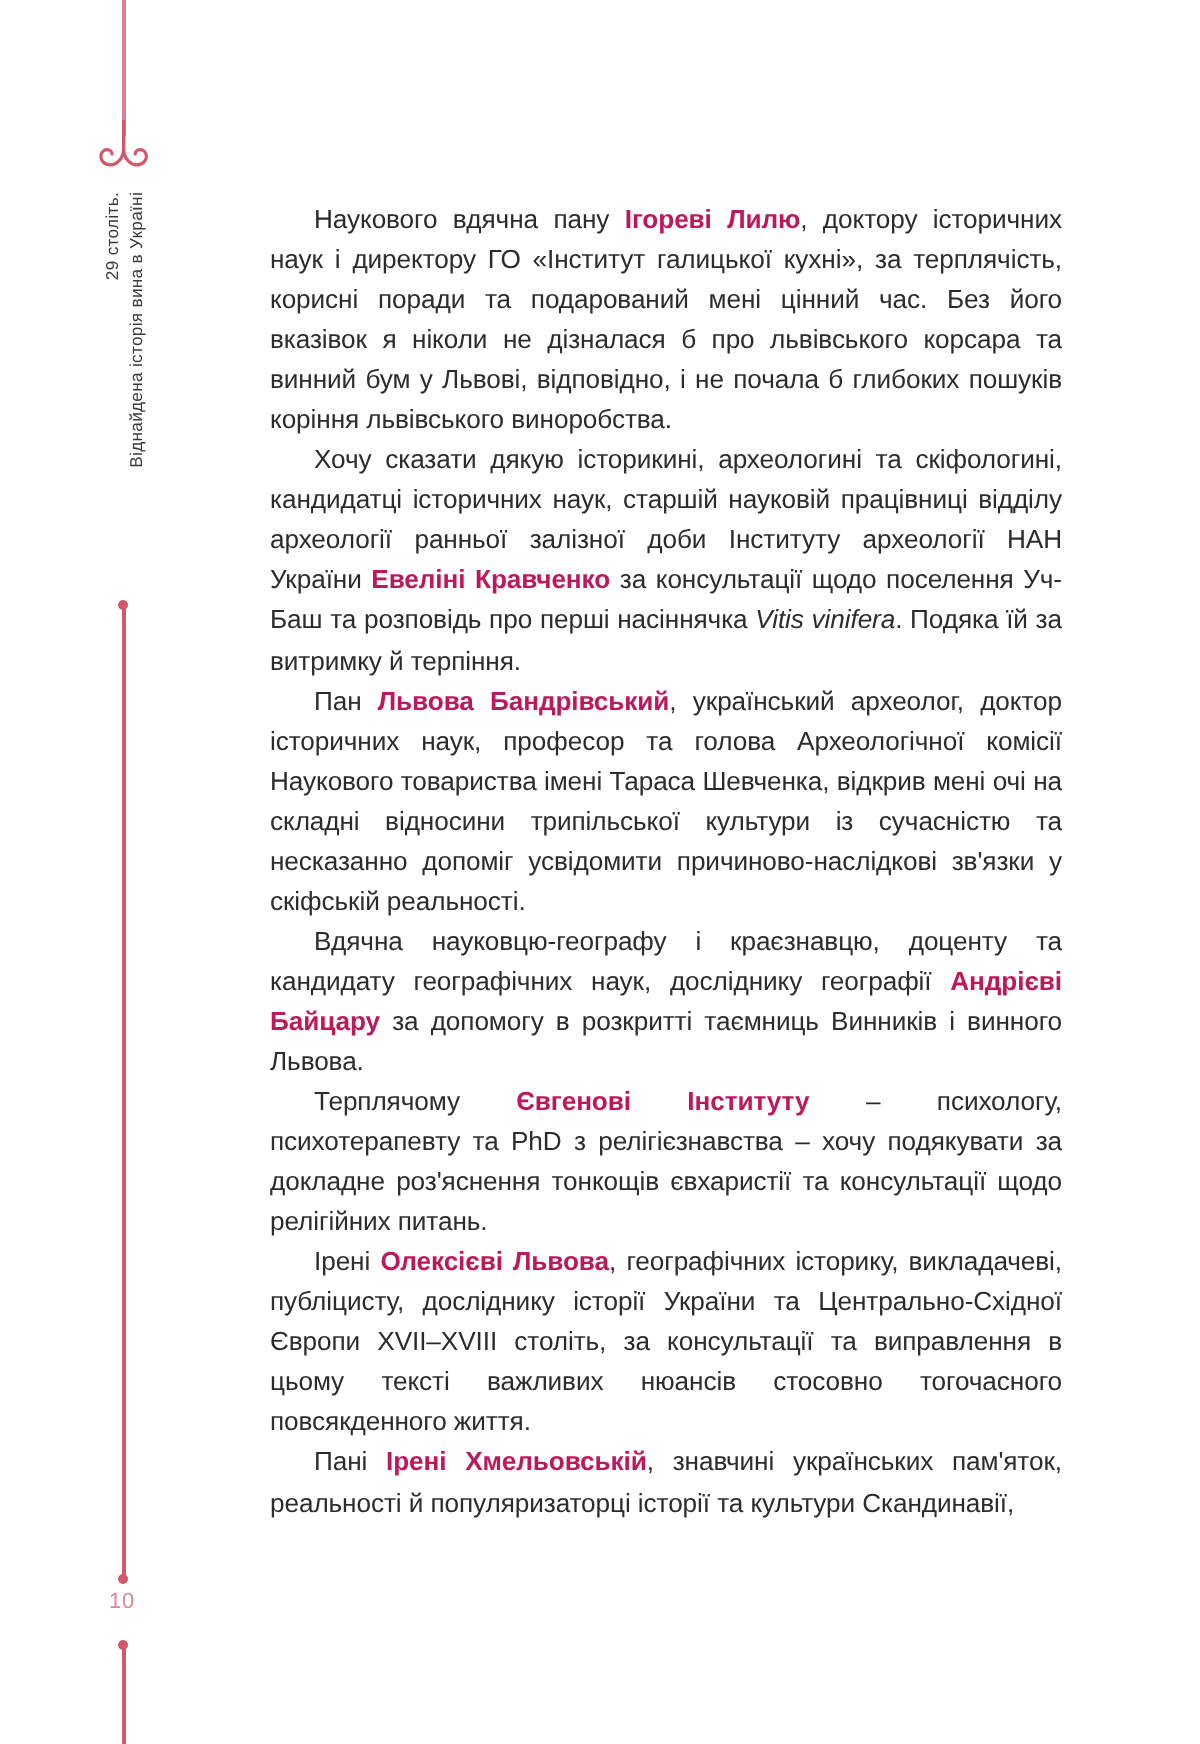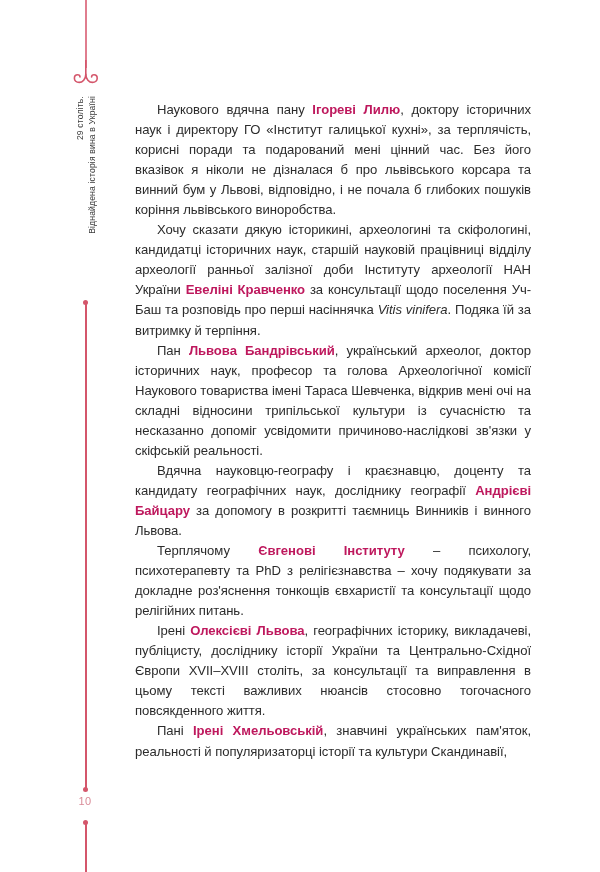--- a/index.html
+++ b/index.html
@@ -23,21 +23,20 @@
     background: #ffffff;
   }
 
   
   .margin-col {
     position: absolute;
     left: 0;
     top: 0;
     width: 120px;
     height: 872px;
-    margin-left: 24px;
   }
 
   
   .rule-top {
     position: absolute;
     left: 61px;
     top: -2px;
     width: 1.6px;
     height: 70px;
     background: #e07d8e;

